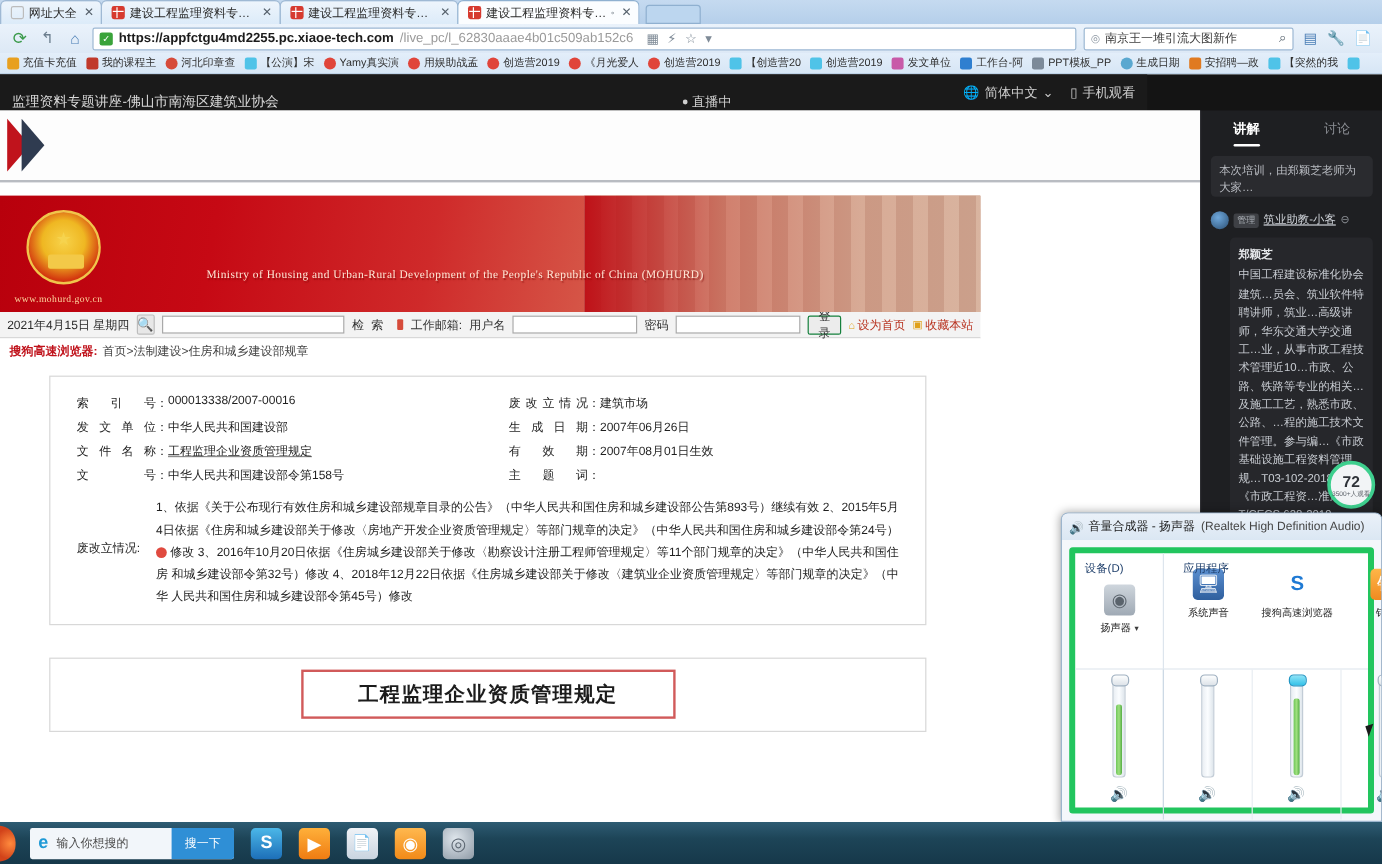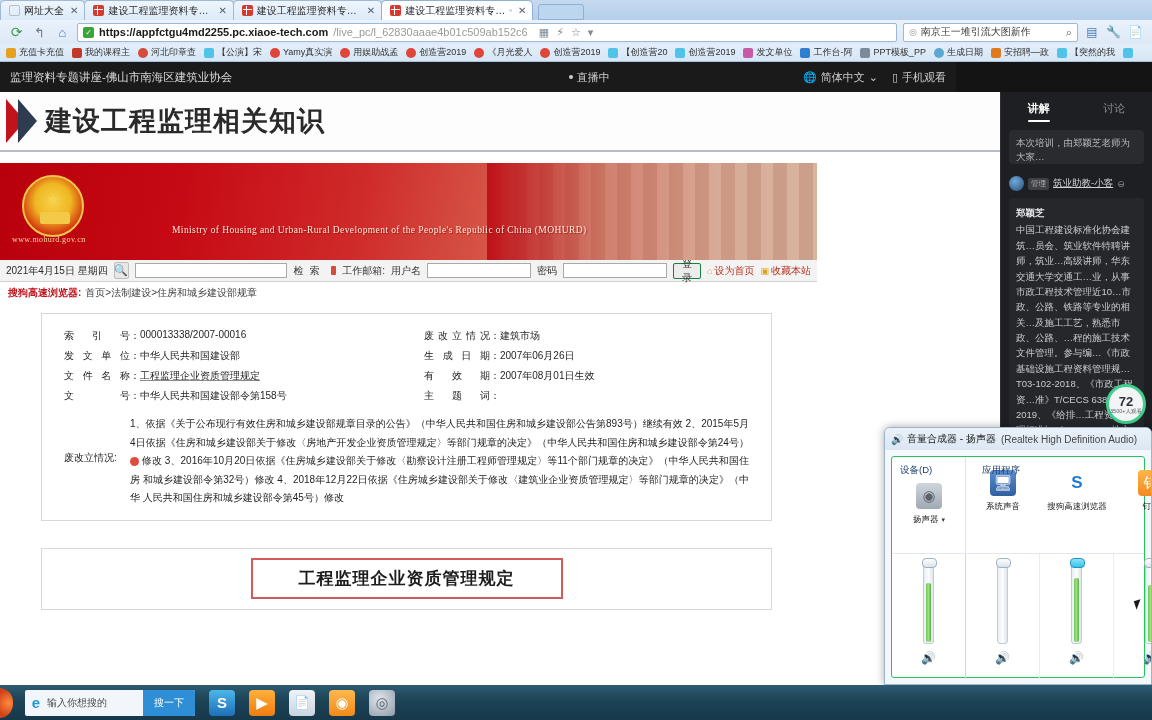--- a/index.html
+++ b/index.html
@@ -109,21 +109,21 @@
   }
   .bm .bi { width: 10px; height: 10px; border-radius: 2px; flex: 0 0 10px; }
 
   
   .player-wrap {
     position: absolute; left: 0; top: 62px; width: 1152px; height: 623px;
     background: #141414;
   }
   .player-topbar {
     position: absolute; left: 0; top: 0; width: 956px; height: 30px;
-    background: #1a1a1a; display: flex; align-items: center;
+    background: #1a1a1a; display: flex; align-items: flex-end;
     padding: 0 10px; color: #d8d8d8; font-size: 11.5px;
   }
   .player-title { white-space: nowrap; }
   .live-tag { margin-left: auto; margin-right: auto; display: flex; align-items: center; gap: 4px; font-size: 11px; color: #cfcfcf; }
   .live-dot { width: 4px; height: 4px; border-radius: 50%; background: #cfcfcf; }
   .topbar-right { position: absolute; right: 10px; top: 0; height: 30px; display: flex; align-items: center; gap: 14px; font-size: 11px; color: #cdcdcd; }
   .topbar-right .it { display: flex; align-items: center; gap: 4px; }
 
   
   .stage {
@@ -165,21 +165,21 @@
   }
   .gov-emblem::before {
     content: "★"; position: absolute; left: 50%; top: 22%; transform: translateX(-50%);
     color: #f6d34e; font-size: 15px;
   }
   .gov-emblem::after {
     content: ""; position: absolute; left: 16px; bottom: 11px; width: 30px; height: 12px;
     background: #f3c948; border-radius: 2px;
   }
   .gov-url {
-    position: absolute; left: 12px; bottom: 16px; color: #ffd9a0;
+    position: absolute; left: 12px; bottom: 6px; color: #ffd9a0;
     font-size: 8px; letter-spacing: .4px; z-index: 3;
     font-family: "Liberation Serif", serif;
   }
   .gov-cn {
     position: absolute; left: 118px; top: 14px; z-index: 3;
     font-size: 32px; font-weight: bold; color: #ffffff;
     letter-spacing: 2px; font-family: "DejaVu Sans", sans-serif;
     text-shadow: 2px 2px 2px rgba(90,0,0,.75);
   }
   .gov-en {
@@ -290,21 +290,21 @@
   }
   .badge-admin {
     background: #3e4045; color: #aeb3ba; font-size: 7.5px;
     padding: 1px 3px; border-radius: 2px; white-space: nowrap;
   }
   .msg-name { color: #cfd3d9; font-size: 9.5px; white-space: nowrap; text-decoration: underline; }
   .msg-mute { color: #8b8e94; font-size: 9px; }
   .msg-block {
     background: #26272b; border-radius: 4px; padding: 7px 7px;
     color: #c8ccd2; font-size: 9.5px; line-height: 1.62;
-    overflow: hidden; height: 268px;
+    overflow: hidden; height: 268px; margin-left: 16px;
   }
   .msg-block .mb-title { color: #e6e8eb; font-weight: bold; display: block; margin-bottom: 2px; }
   .time-badge {
     position: absolute; right: 6px; top: 292px;
     width: 40px; height: 40px; border-radius: 50%;
     background: #f2f4f6;
     border: 3px solid #3ecf8e;
     display: flex; flex-direction: column; align-items: center; justify-content: center;
     color: #2e3238; font-size: 13px; font-weight: bold;
   }
@@ -320,21 +320,21 @@
   }
   .mixer-title {
     height: 22px; display: flex; align-items: center; gap: 5px; padding: 0 6px;
     background: linear-gradient(#eaf1f9, #dbe7f3);
     font-size: 10px; color: #1a1a1a; white-space: nowrap;
   }
   .mixer-ico { width: 11px; height: 11px; color: #4a6fa5; font-size: 10px; }
   .mixer-title .mt-sub { color: #454545; }
   .mixer-inner {
     margin: 6px; height: 222px; background: #ffffff;
-    border: 1px solid #22c55e; border-radius: 3px;
+    border: 5px solid #22c55e; border-radius: 3px;
     display: flex; position: relative;
   }
   .mixer-col-dev { width: 74px; border-right: 1px solid #dde5ed; padding: 7px 0 0 0; }
   .mixer-col-apps { flex: 1; padding: 7px 0 0 0; display: flex; }
   .mixer-sec-label { font-size: 9.5px; color: #1f3f6b; padding-left: 8px; }
   .dev-cell, .app-cell {
     width: 74px; display: flex; flex-direction: column; align-items: center;
     padding-top: 6px; flex: 0 0 74px;
   }
   .big-ico {
@@ -582,21 +582,20 @@
       </span>
     </div>
 
     <div class="stage">
 
       <div class="slide-title-row">
         <span class="chevrons">
           <span class="chev red"></span>
             <span class="chev dark"></span>
         </span>
-        <span class="slide-title">建设工程监理相关知识</span>
       </div>
 
       <div class="gov-banner">
         <span class="gov-emblem"></span>
         <span class="gov-url">www.mohurd.gov.cn</span>
         <span class="gov-en">Ministry of Housing and Urban-Rural Development of the People's Republic of China (MOHURD)</span>
       </div>
 
       <div class="gov-searchbar">
         <span class="gov-date">2021年4月15日 星期四</span>

